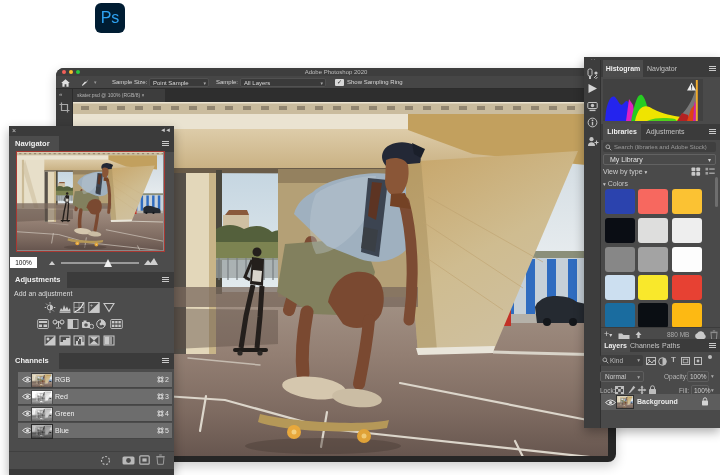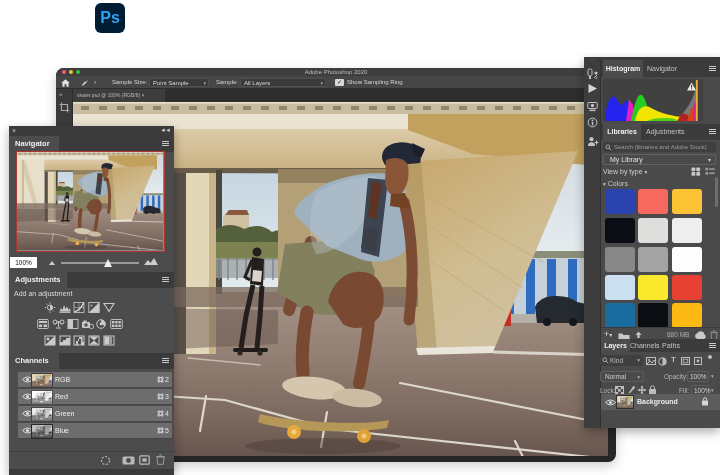--- a/index.html
+++ b/index.html
@@ -2,21 +2,21 @@
 <html><head>
 <meta charset="utf-8">
 <style>
   html,body{margin:0;padding:0;background:#fff;}
   *{box-sizing:border-box;}
   body{font-family:"Liberation Sans",sans-serif;}
   #stage{position:relative;width:720px;height:475px;overflow:hidden;background:#fff;}
   .abs{position:absolute;}
   
   #pslogo{left:95px;top:3px;width:30px;height:30px;background:#001d33;border-radius:6px;
-    color:#2ea3f2;font-weight:bold;font-size:16px;line-height:30px;text-align:center;letter-spacing:0px;}
+    color:#2ea3f2;font-weight:normal;font-size:16px;line-height:30px;text-align:center;letter-spacing:0px;}
   #logotext{left:133px;top:7px;font-size:18.5px;font-weight:bold;color:#1f1f1f;letter-spacing:-0.4px;}
   
   #win{left:56px;top:68px;width:560px;height:394px;background:#262626;border-radius:8px;
        box-shadow:0 4px 12px rgba(0,0,0,0.20);overflow:hidden;}
   #titlebar{left:0;top:0;width:560px;height:8px;background:#3e3e3e;}
   .tl{width:4px;height:4px;border-radius:50%;top:2px;}
   #titletext{top:0px;width:560px;text-align:center;font-size:6px;color:#bdbdbd;line-height:8px;}
   #optbar{left:0;top:8px;width:560px;height:13px;background:#464646;border-bottom:1px solid #2c2c2c;
           font-size:6px;color:#d6d6d6;}
   .opt{position:absolute;top:0;height:13px;line-height:13px;}

